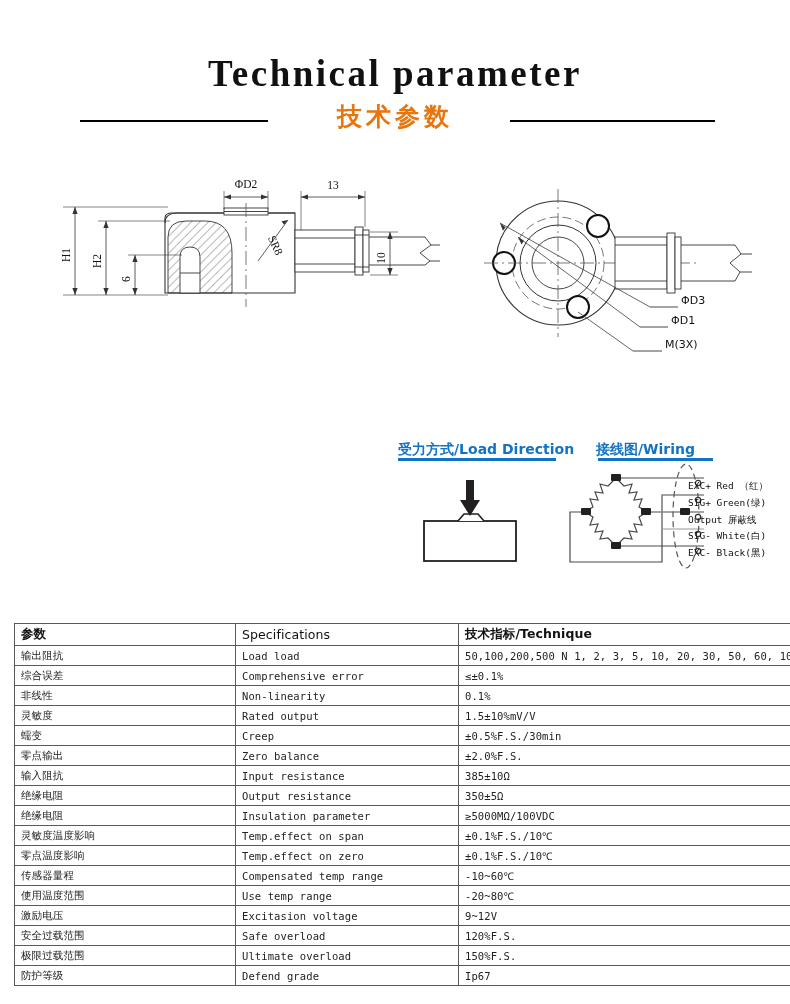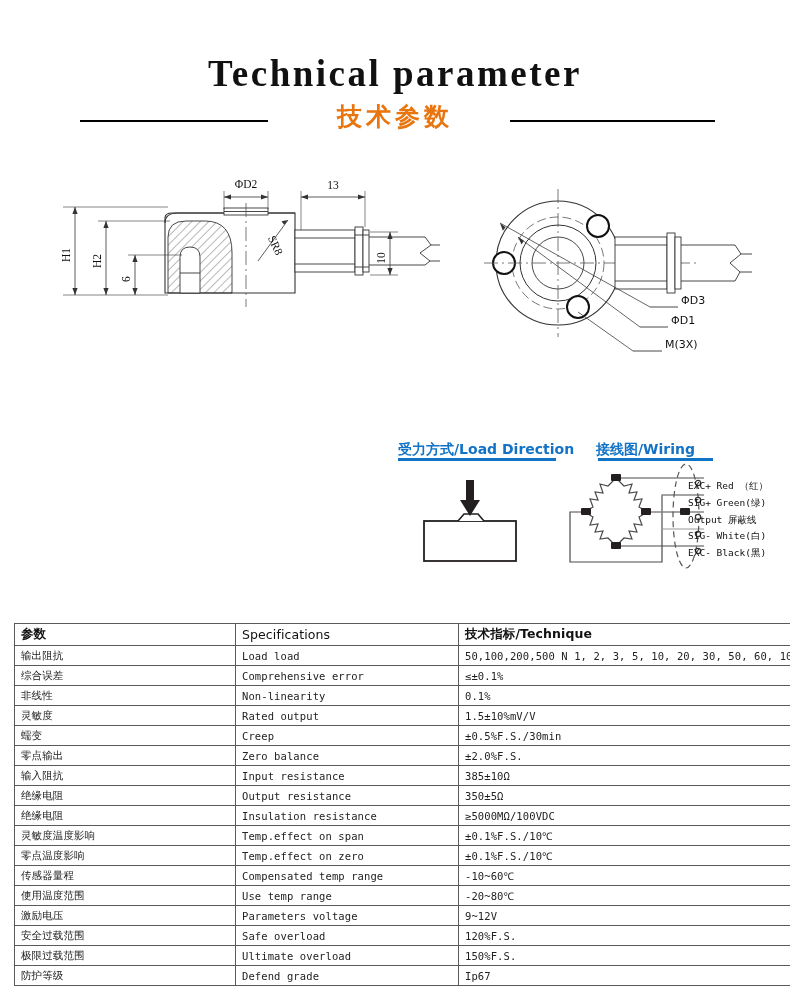--- a/index.html
+++ b/index.html
@@ -344,21 +344,21 @@
         <td class="c2">Input resistance</td>
         <td class="c3">385±10Ω</td>
       </tr>
       <tr>
         <td class="c1 cn-cell">绝缘电阻</td>
         <td class="c2">Output resistance</td>
         <td class="c3">350±5Ω</td>
       </tr>
       <tr>
         <td class="c1 cn-cell">绝缘电阻</td>
-        <td class="c2">Insulation resistance</td>
+        <td class="c2">Insulation parameter</td>
         <td class="c3">≥5000MΩ/100VDC</td>
       </tr>
       <tr>
         <td class="c1 cn-cell">灵敏度温度影响</td>
         <td class="c2">Temp.effect on span</td>
         <td class="c3">±0.1%F.S./10℃</td>
       </tr>
       <tr>
         <td class="c1 cn-cell">零点温度影响</td>
         <td class="c2">Temp.effect on zero</td>
@@ -369,21 +369,21 @@
         <td class="c2">Compensated temp range</td>
         <td class="c3">-10~60℃</td>
       </tr>
       <tr>
         <td class="c1 cn-cell">使用温度范围</td>
         <td class="c2">Use temp range</td>
         <td class="c3">-20~80℃</td>
       </tr>
       <tr>
         <td class="c1 cn-cell">激励电压</td>
-        <td class="c2">Parameters voltage</td>
+        <td class="c2">Excitasion voltage</td>
         <td class="c3">9~12V</td>
       </tr>
       <tr>
         <td class="c1 cn-cell">安全过载范围</td>
         <td class="c2">Safe overload</td>
         <td class="c3">120%F.S.</td>
       </tr>
       <tr>
         <td class="c1 cn-cell">极限过载范围</td>
         <td class="c2">Ultimate overload</td>

